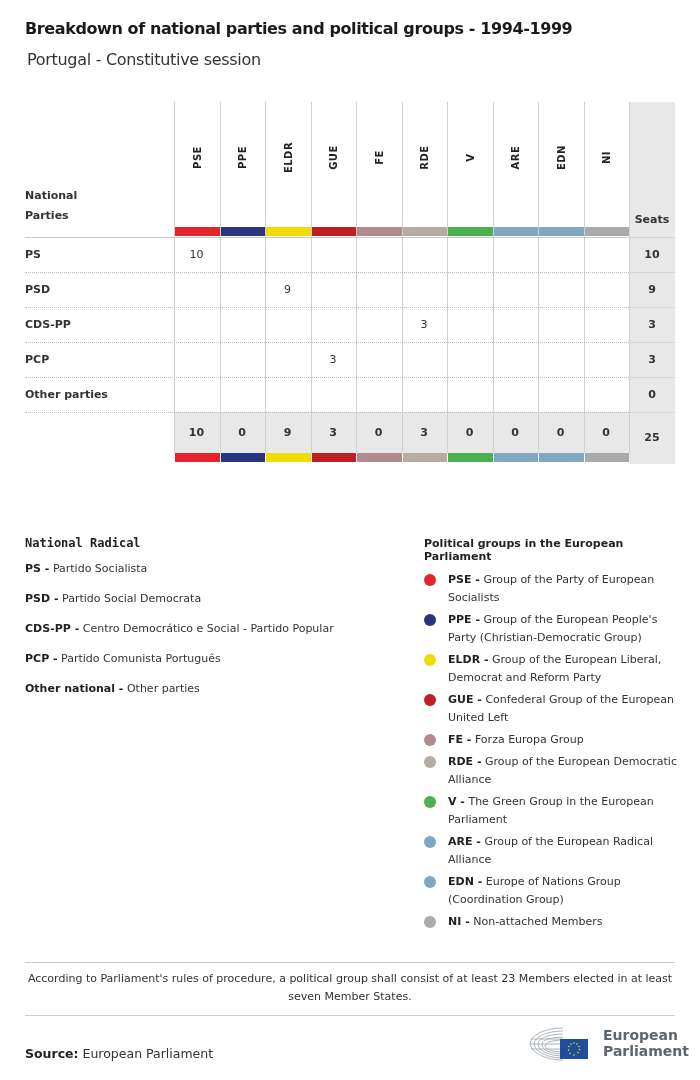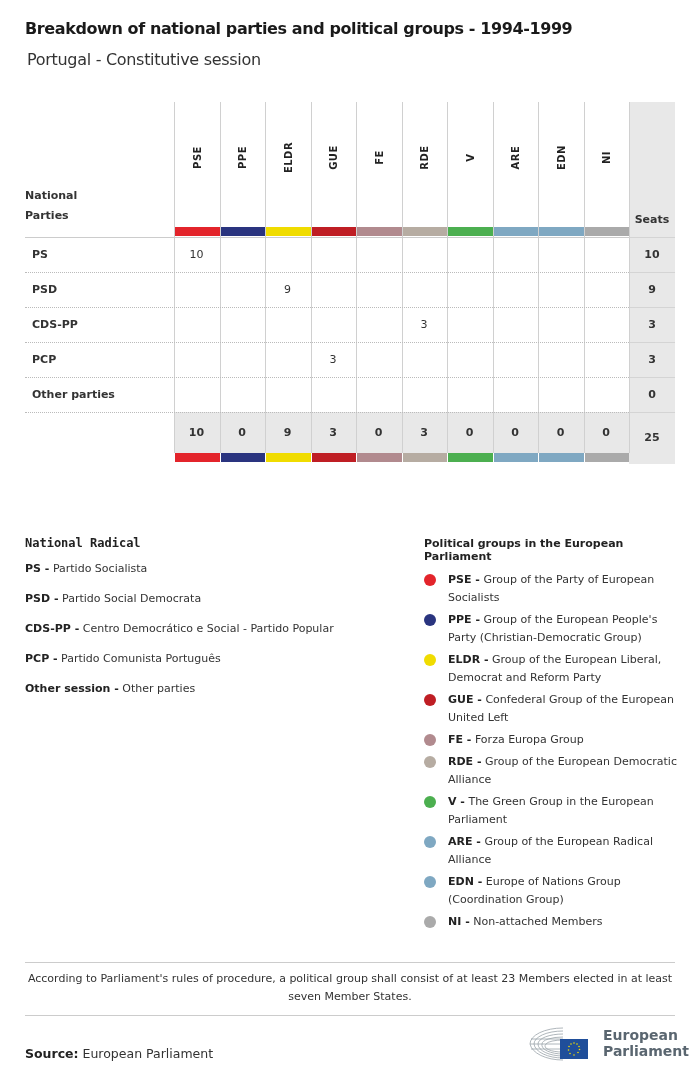--- a/index.html
+++ b/index.html
@@ -11,21 +11,21 @@
   .table { position: absolute; left: 25px; top: 102px; width: 650px; }
   .col-line { position: absolute; top: 0; width: 1px; background: #d0d0d0; }
   .hdr-label { position: absolute; font-size: 10px; font-weight: bold; transform: rotate(-90deg); transform-origin: center; white-space: nowrap; color: #222; letter-spacing: 0.5px; }
   .np-label { position: absolute; left: 0; top: 84px; font-size: 11px; font-weight: bold; line-height: 20px; color: #333; }
   .seats-col { position: absolute; left: 604px; top: 0; width: 46px; background: #e8e8e8; }
   .seats-hdr { position: absolute; left: 604px; top: 111px; width: 46px; text-align: center; font-size: 11px; font-weight: bold; color: #333; }
   .colorbar { position: absolute; height: 9px; }
   .row-line { position: absolute; left: 0; width: 604px; border-top: 1px dotted #bbb; }
   .row-line.solid { border-top: 1px solid #ccc; }
   .seats-line { position: absolute; left: 604px; width: 46px; border-top: 1px solid #d4d4d4; }
-  .row-label { position: absolute; left: 0; font-size: 11px; font-weight: bold; color: #333; margin-left: 7px; }
+  .row-label { position: absolute; left: 0; font-size: 11px; font-weight: bold; color: #333; }
   .cell { position: absolute; width: 45px; text-align: center; font-size: 11px; color: #333; }
   .seat-val { position: absolute; left: 604px; width: 46px; text-align: center; font-size: 11px; font-weight: bold; color: #333; }
   .total-bg { position: absolute; left: 149px; width: 455px; background: #e8e8e8; }
   .total-val { position: absolute; width: 45px; text-align: center; font-size: 11px; font-weight: bold; color: #333; }
 
   .np-legend { position: absolute; left: 25px; top: 536px; }
   .np-legend h3 { font-family: "DejaVu Sans Mono", monospace; font-size: 12px; font-weight: bold; color: #222; margin-bottom: 7px; }
   .np-item { font-size: 11px; line-height: 22px; color: #333; margin-top: 8px; }
   .np-item b { color: #222; }
 
@@ -137,21 +137,21 @@
     <div class="seat-val" style="top: 329px;">25</div>
   </div>
 
 <div class="np-legend">
   <h3>National Radical</h3>
   <div id="np-items">
       <div class="np-item"><b>PS -</b> <span>Partido Socialista</span></div>
       <div class="np-item"><b>PSD -</b> <span>Partido Social Democrata</span></div>
       <div class="np-item"><b>CDS-PP -</b> <span>Centro Democrático e Social - Partido Popular</span></div>
       <div class="np-item"><b>PCP -</b> <span>Partido Comunista Português</span></div>
-      <div class="np-item"><b>Other session -</b> <span>Other parties</span></div>
+      <div class="np-item"><b>Other national -</b> <span>Other parties</span></div>
     </div>
 </div>
 
 <div class="pg-legend">
   <h3>Political groups in the European Parliament</h3>
   <div id="pg-items">
       <div class="pg-item"><span class="dot" style="background:#e3242b"></span><b>PSE -</b> <span>Group of the Party of European Socialists</span></div>
       <div class="pg-item"><span class="dot" style="background:#2a347f"></span><b>PPE -</b> <span>Group of the European People's Party (Christian-Democratic Group)</span></div>
       <div class="pg-item"><span class="dot" style="background:#f0dc00"></span><b>ELDR -</b> <span>Group of the European Liberal, Democrat and Reform Party</span></div>
       <div class="pg-item"><span class="dot" style="background:#bf1e24"></span><b>GUE -</b> <span>Confederal Group of the European United Left</span></div>

